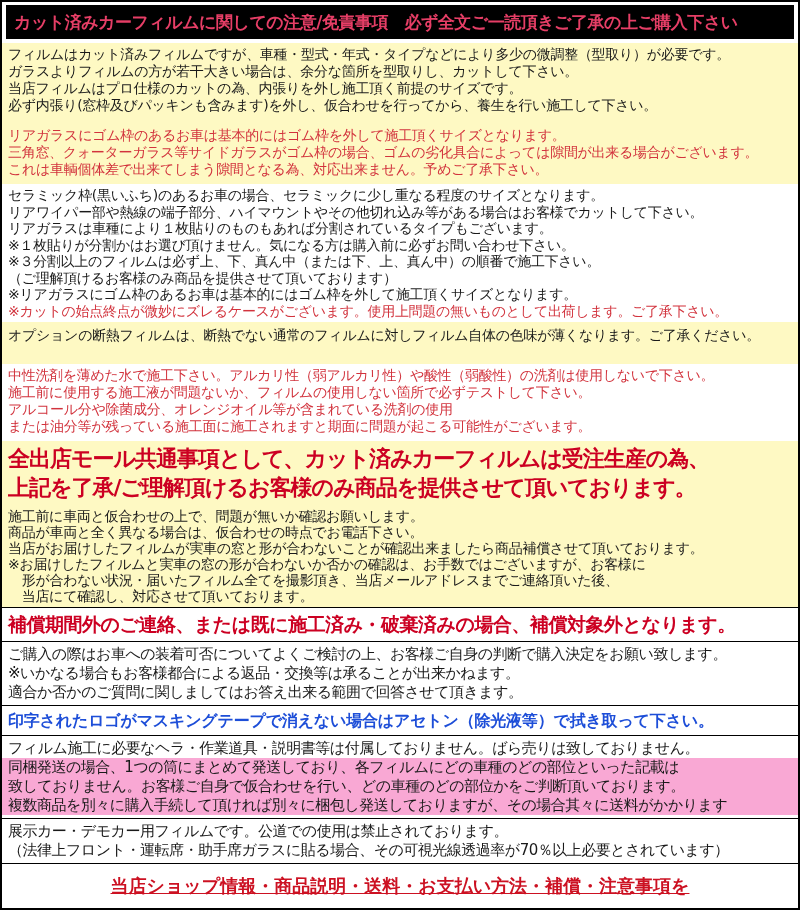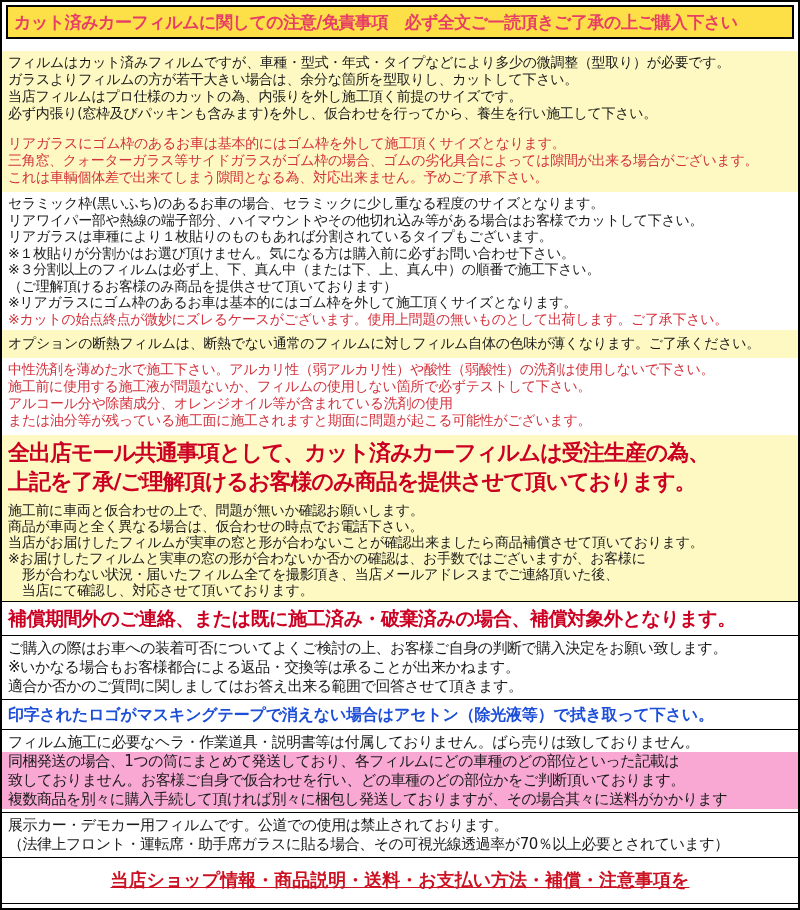--- a/index.html
+++ b/index.html
@@ -5,39 +5,39 @@
   * { box-sizing: border-box; margin: 0; padding: 0; }
   html, body { width: 800px; }
   body {
     width: 800px; height: 910px;
     background: #ffffff;
     border: 2px solid #000000;
     font-family: "DejaVu Sans", "Liberation Sans", sans-serif;
     overflow: hidden;
   }
   .title-box {
-    margin: 3px 4px 12px 4px;
+    margin: 3px 4px 4px 4px;
     border: 2px solid #000000;
-    background: #fde047;
+    background: #000000;
     padding: 4px 6px 3px 6px;
     color: #e63e66;
     font-size: 17px;
     font-weight: bold;
     white-space: nowrap;
     letter-spacing: -0.5px;
   }
   .sec { width: 100%; padding: 3px 6px; }
   .pink  { background: #fef9c3; }
   .white { background: #ffffff; }
   .ln { font-size: 14px; line-height: 17px; color: #1a1a1a; white-space: nowrap; letter-spacing: -0.3px; }
   .redtext .ln, .ln.red { color: #d2333d; }
   .gap-b { padding-bottom: 10px; }
   .gap-s { padding-bottom: 6px; }
   .sec-ceramic .ln { line-height: 16.5px; }
-  .sec-insulation { padding: 5px 6px 6px 6px; }
+  .sec-insulation { padding: 5px 6px 20px 6px; }
   .bigred .ln {
     color: #cc0022; font-weight: bold;
     font-size: 22px; line-height: 29px; letter-spacing: -1px;
   }
   .sec-preinstall .ln { line-height: 16px; }
   .lowerbox {
     background: #ffffff;
     border-top: 1px solid #000000;
     border-bottom: 1px solid #000000;
   }

